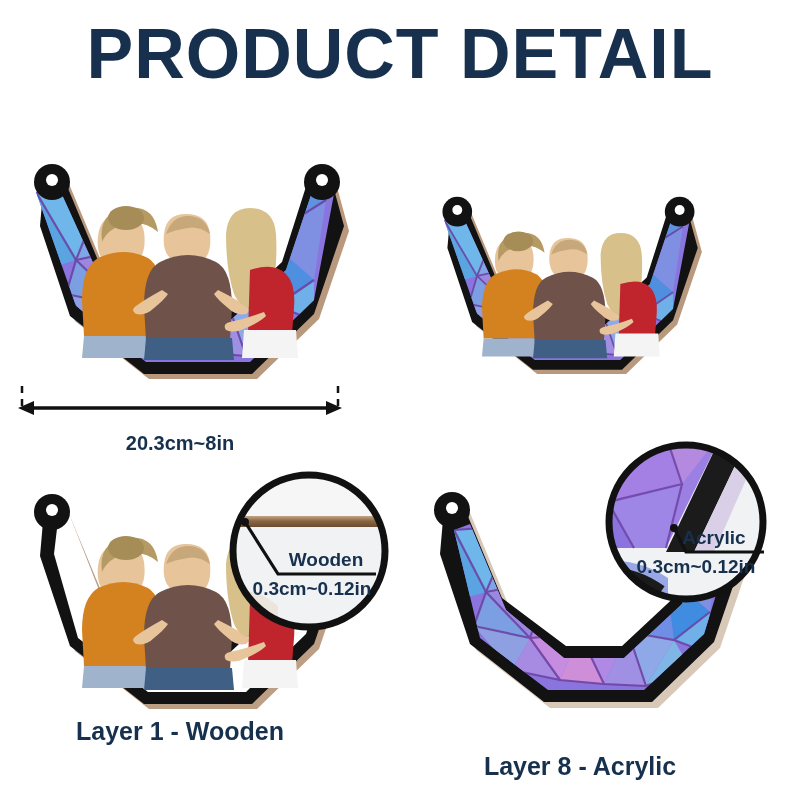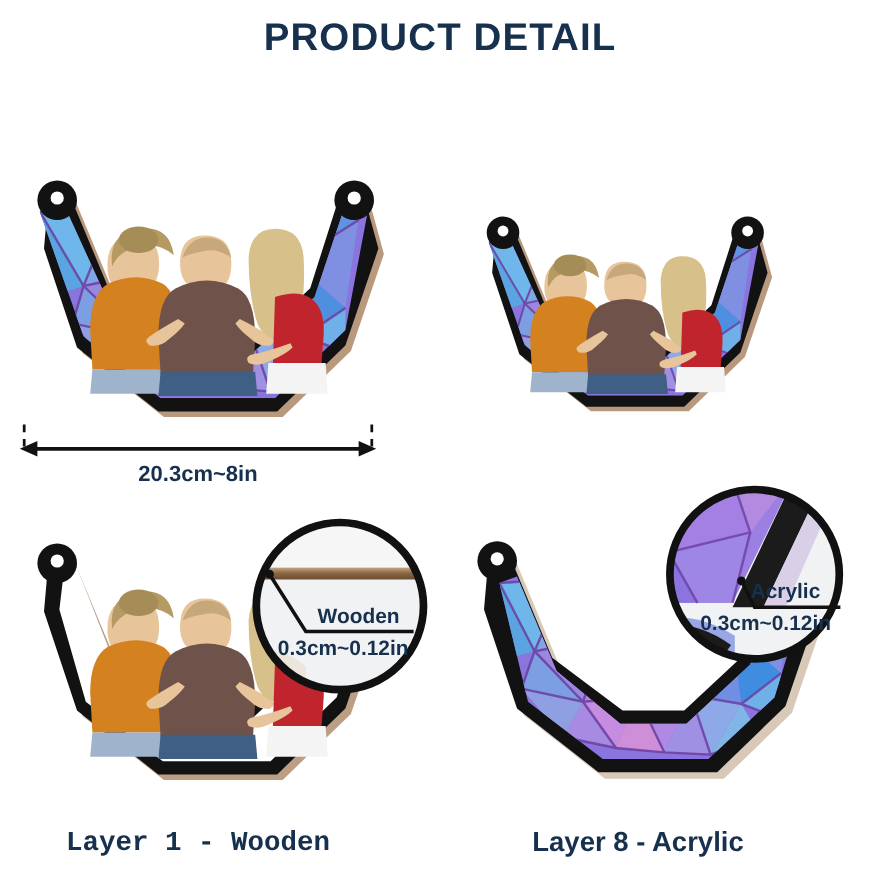--- a/index.html
+++ b/index.html
@@ -22,21 +22,21 @@
     height: 800px;
   }
 
   
   .title {
     position: absolute;
     left: 0;
     top: 14px;
     width: 800px;
     text-align: center;
-    font-size: 35px;
+    font-size: 70px;
     font-weight: bold;
     letter-spacing: 1px;
     color: #16304d;
     font-family: "Liberation Sans", sans-serif;
   }
 
   
   .panel { position: absolute; }
 
   #panel-tl { left: 14px;  top: 130px; width: 340px; height: 270px; }
@@ -49,40 +49,40 @@
   
   .dimrow { position: absolute; }
   #dim-left  { left: 10px;  top: 386px; width: 340px; height: 62px; }
   #dim-right { left: 424px; top: 386px; width: 290px; height: 62px; }
   .dimrow svg { display: block; width: 100%; height: 34px; overflow: visible; }
   .dim-label {
     text-align: center;
     font-size: 20px;
     font-weight: bold;
     color: #16304d;
-    margin-top: 0;
+    margin-top: 12px;
     letter-spacing: 0px;
   }
 
   
   .callout { position: absolute; }
   #callout-wooden { left: 228px; top: 470px; width: 162px; height: 162px; text-decoration: underline; }
   #callout-acrylic { left: 604px; top: 440px; width: 164px; height: 164px; }
   .callout svg { display: block; width: 100%; height: 100%; overflow: visible; }
 
   
   .layer-caption {
     position: absolute;
     font-size: 25px;
     font-weight: bold;
     color: #16304d;
     text-align: center;
     white-space: nowrap;
   }
-  #caption-left  { left: 20px;  top: 752px; width: 320px; font-family: Liberation Mono, monospace; }
+  #caption-left  { left: 20px;  top: 717px; width: 320px; }
   #caption-right { left: 420px; top: 752px; width: 320px; }
 </style>
 </head>
 <body>
 
 <div class="stage">
 
   <div class="title">PRODUCT DETAIL</div>
 
   <div class="panel" id="panel-tl">

